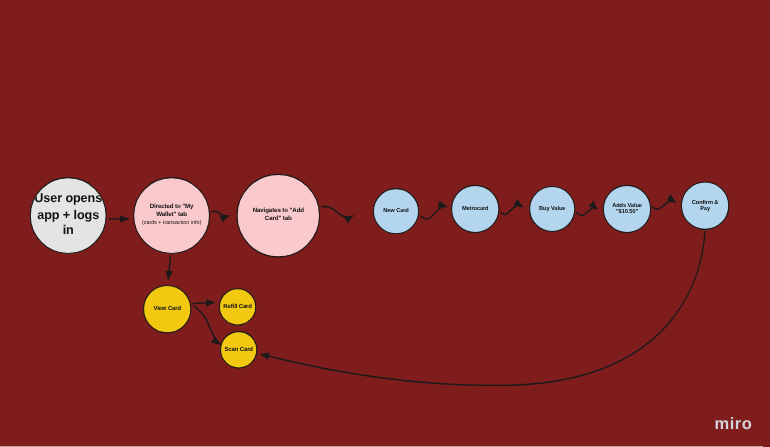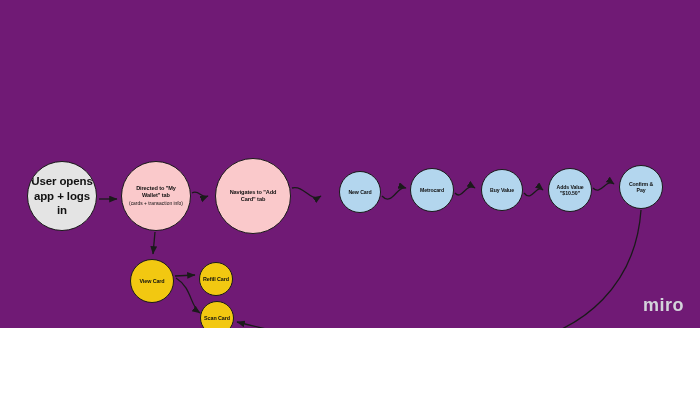--- a/index.html
+++ b/index.html
@@ -3,22 +3,22 @@
 <meta charset="utf-8">
 <style>
   html, body {
     margin: 0;
     padding: 0;
     background: #ffffff;
   }
   #board {
     position: relative;
     width: 700px;
-    height: 328px;
-    background: #701a75;
+    height: 406px;
+    background: #7f1d1d;
     overflow: hidden;
     font-family: "Liberation Sans", sans-serif;
   }
   #edges {
     position: absolute;
     left: 0;
     top: 0;
     width: 700px;
     height: 406px;
     pointer-events: none;
@@ -51,21 +51,21 @@
   .n-start .label { font-size: 11.5px; }
   .n-pink .label  { font-size: 5.6px; }
   .n-pink .sub    { font-size: 4.9px; margin-top: 1.5px; }
   .n-blue .label  { font-size: 5.2px; }
   .n-yellow .label{ font-size: 5.4px; }
 
   #watermark {
     position: absolute;
     right: 16px;
     bottom: 12px;
-    font-size: 18px;
+    font-size: 15px;
     font-weight: bold;
     color: #d3d3da;
     letter-spacing: 0.5px;
     user-select: none;
   }
 </style>
 </head>
 <body>
 
 <div id="board">

